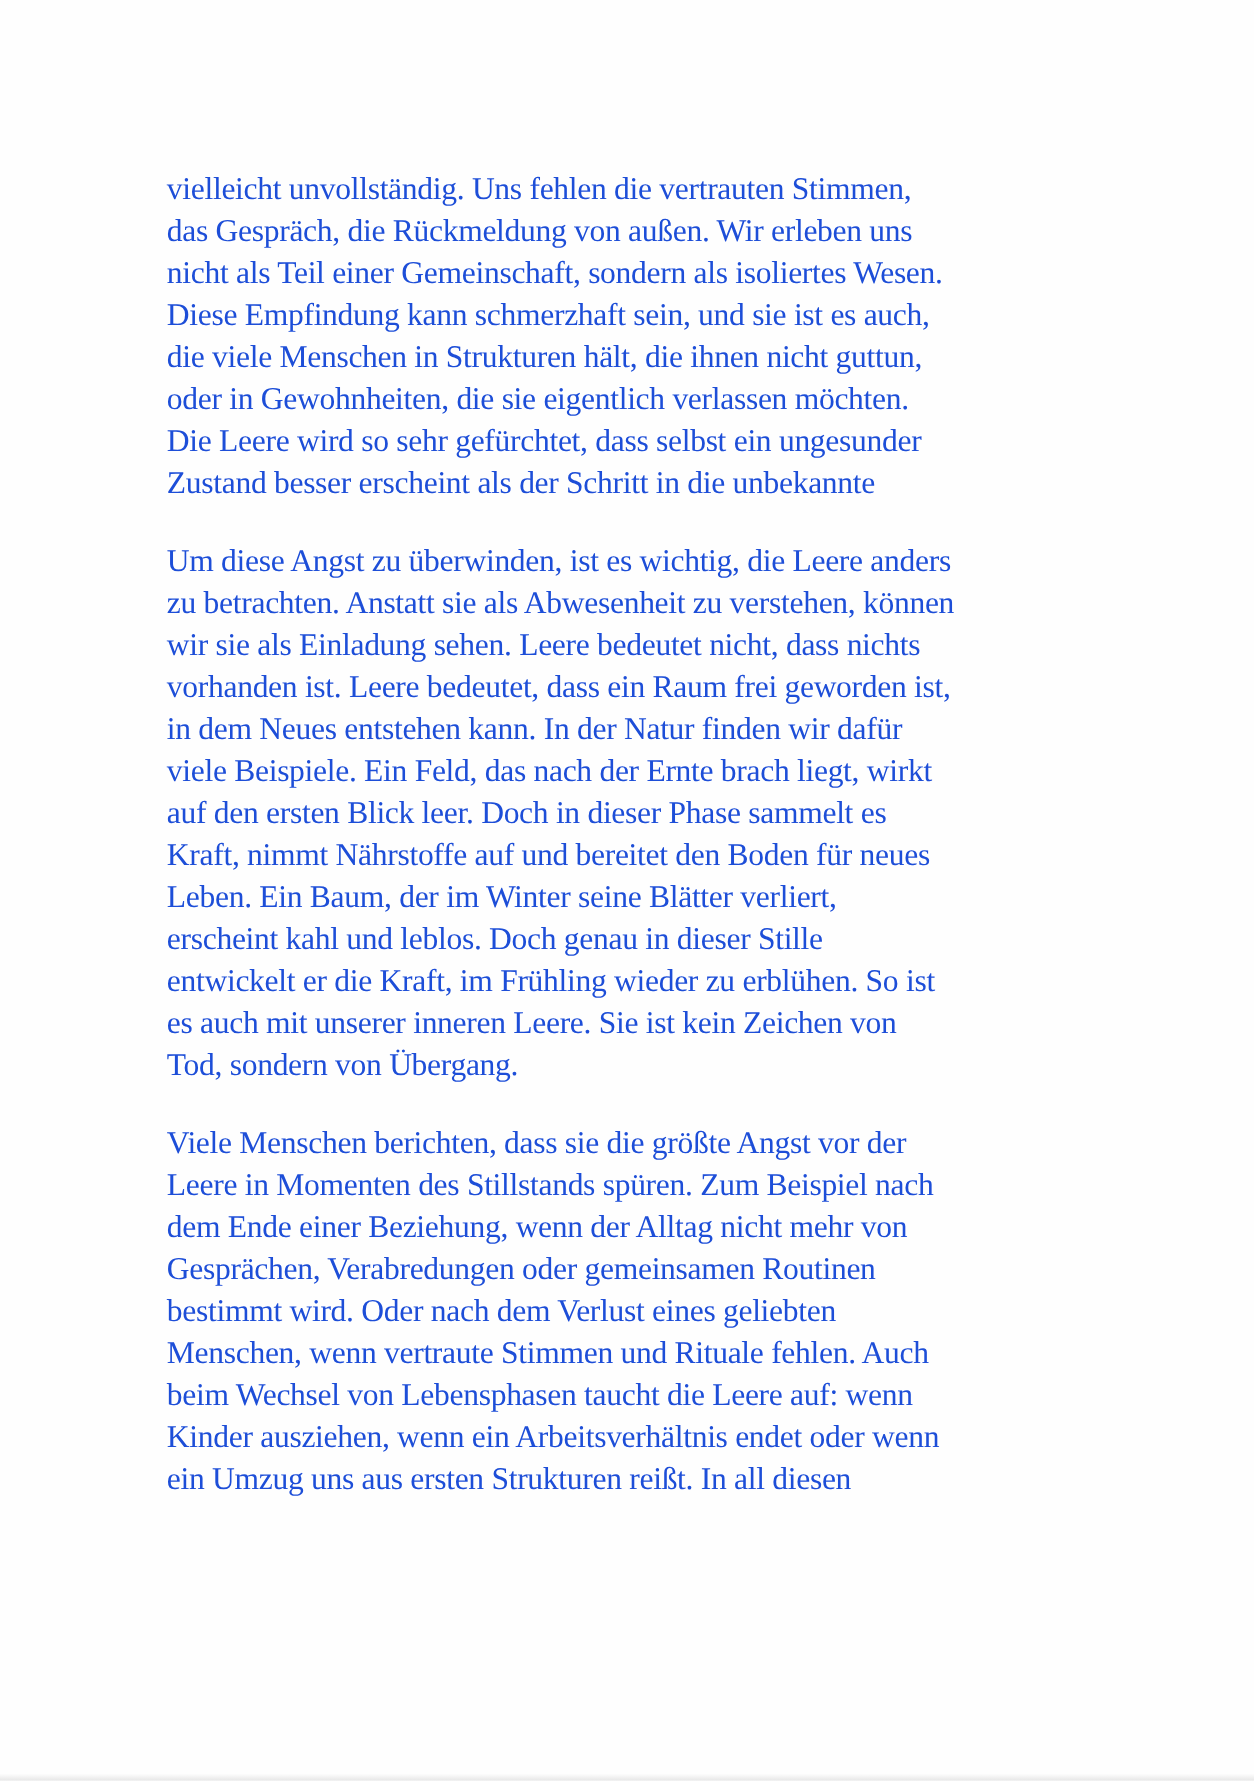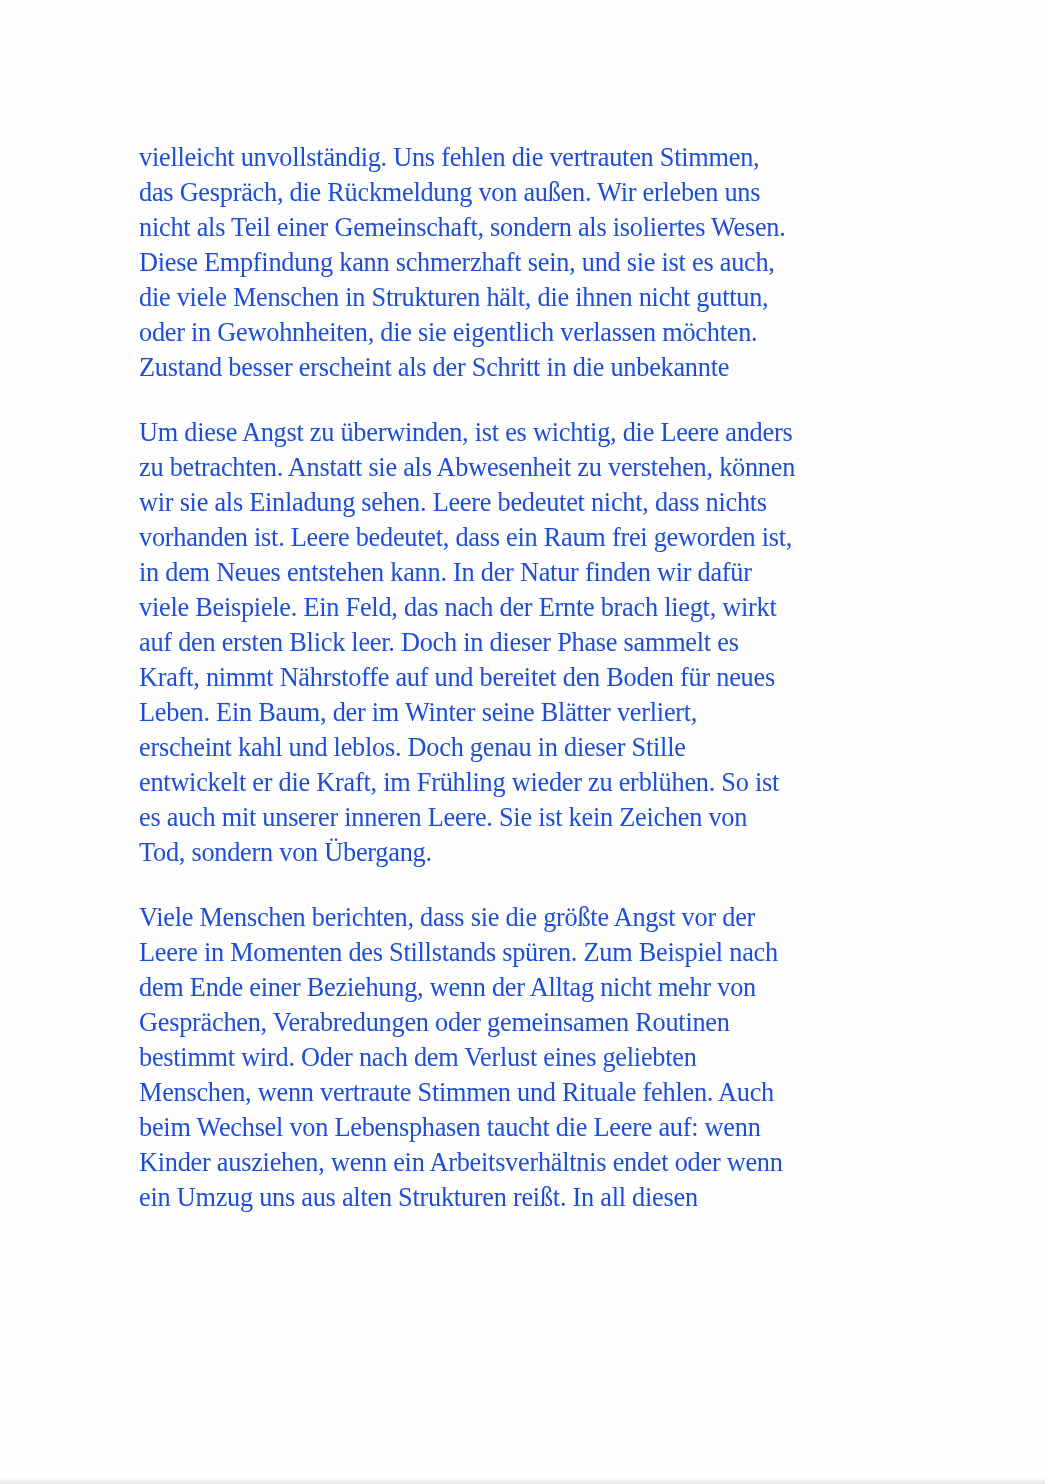--- a/index.html
+++ b/index.html
@@ -54,20 +54,21 @@
 <div class="page">
   <div class="content">
 
     <p class="para">
       <span class="line">vielleicht unvollständig. Uns fehlen die vertrauten Stimmen,</span>
       <span class="line">das Gespräch, die Rückmeldung von außen. Wir erleben uns</span>
       <span class="line">nicht als Teil einer Gemeinschaft, sondern als isoliertes Wesen.</span>
       <span class="line">Diese Empfindung kann schmerzhaft sein, und sie ist es auch,</span>
       <span class="line">die viele Menschen in Strukturen hält, die ihnen nicht guttun,</span>
       <span class="line">oder in Gewohnheiten, die sie eigentlich verlassen möchten.</span>
+      <span class="line">Die Leere wird so sehr gefürchtet, dass selbst ein ungesunder</span>
       <span class="line">Zustand besser erscheint als der Schritt in die unbekannte</span>
     </p>
 
     <p class="para">
       <span class="line">Um diese Angst zu überwinden, ist es wichtig, die Leere anders</span>
       <span class="line">zu betrachten. Anstatt sie als Abwesenheit zu verstehen, können</span>
       <span class="line">wir sie als Einladung sehen. Leere bedeutet nicht, dass nichts</span>
       <span class="line">vorhanden ist. Leere bedeutet, dass ein Raum frei geworden ist,</span>
       <span class="line">in dem Neues entstehen kann. In der Natur finden wir dafür</span>
       <span class="line">viele Beispiele. Ein Feld, das nach der Ernte brach liegt, wirkt</span>
@@ -82,18 +83,18 @@
 
     <p class="para">
       <span class="line">Viele Menschen berichten, dass sie die größte Angst vor der</span>
       <span class="line">Leere in Momenten des Stillstands spüren. Zum Beispiel nach</span>
       <span class="line">dem Ende einer Beziehung, wenn der Alltag nicht mehr von</span>
       <span class="line">Gesprächen, Verabredungen oder gemeinsamen Routinen</span>
       <span class="line">bestimmt wird. Oder nach dem Verlust eines geliebten</span>
       <span class="line">Menschen, wenn vertraute Stimmen und Rituale fehlen. Auch</span>
       <span class="line">beim Wechsel von Lebensphasen taucht die Leere auf: wenn</span>
       <span class="line">Kinder ausziehen, wenn ein Arbeitsverhältnis endet oder wenn</span>
-      <span class="line">ein Umzug uns aus alten Strukturen reißt. In all diesen</span>
+      <span class="line">ein Umzug uns aus ersten Strukturen reißt. In all diesen</span>
     </p>
 
   </div>
 </div>
 <div class="page-edge"></div>
 
 </body></html>

